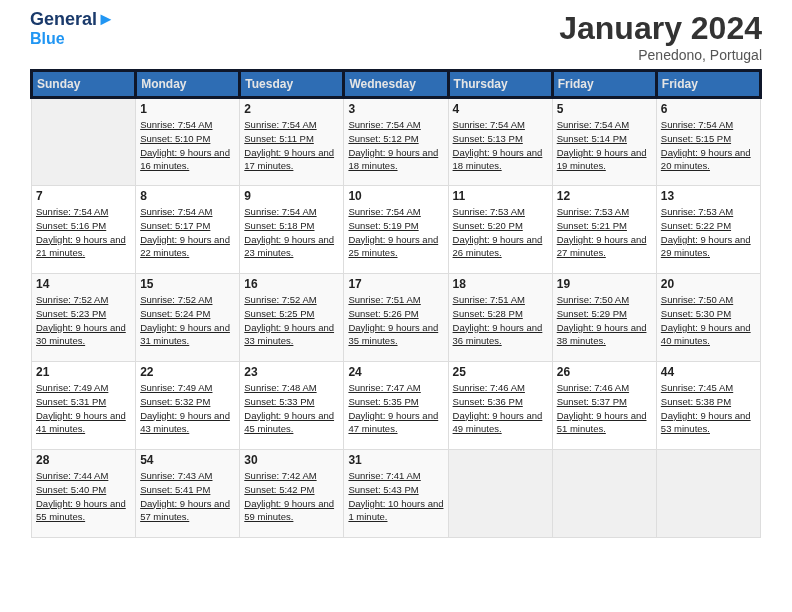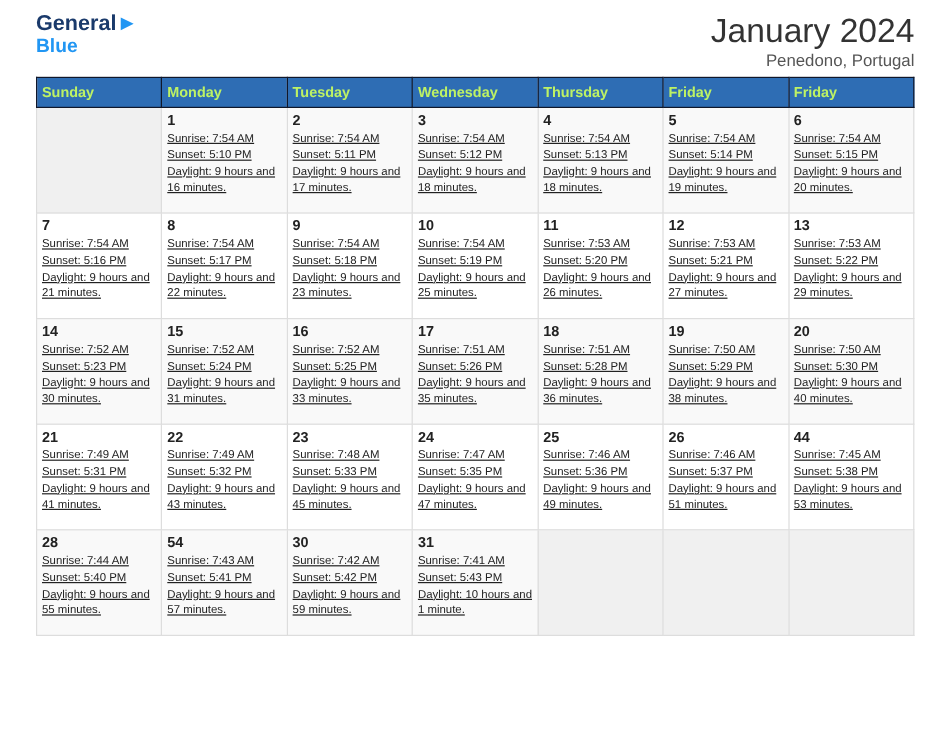--- a/index.html
+++ b/index.html
@@ -30,41 +30,41 @@
       color: #1a3a6b;
       line-height: 1.1;
     }
     .logo-text span {
       color: #2196f3;
     }
     .title-block {
       text-align: right;
     }
     .month-title {
-      font-size: 28px;
-      font-weight: normal;
+      font-size: 32px;
+      font-weight: bold;
       color: #333;
     }
     .subtitle {
       font-size: 14px;
       color: #555;
     }
     table {
       width: 100%;
       border-collapse: collapse;
       table-layout: fixed;
     }
     thead th {
       background-color: #2e6db4;
-      color: #bef264;
+      color: #e5e5e5;
       font-size: 12px;
       font-weight: bold;
       padding: 5px 4px;
       text-align: left;
-      border: 1px solid #0f172a;
+      border: 3px solid #0f172a;
     }
     tbody td {
       vertical-align: top;
       border: 1px solid #ddd;
       padding: 3px 4px;
       font-size: 9.5px;
       color: #222;
       height: 88px;
     }
     .day-num {

